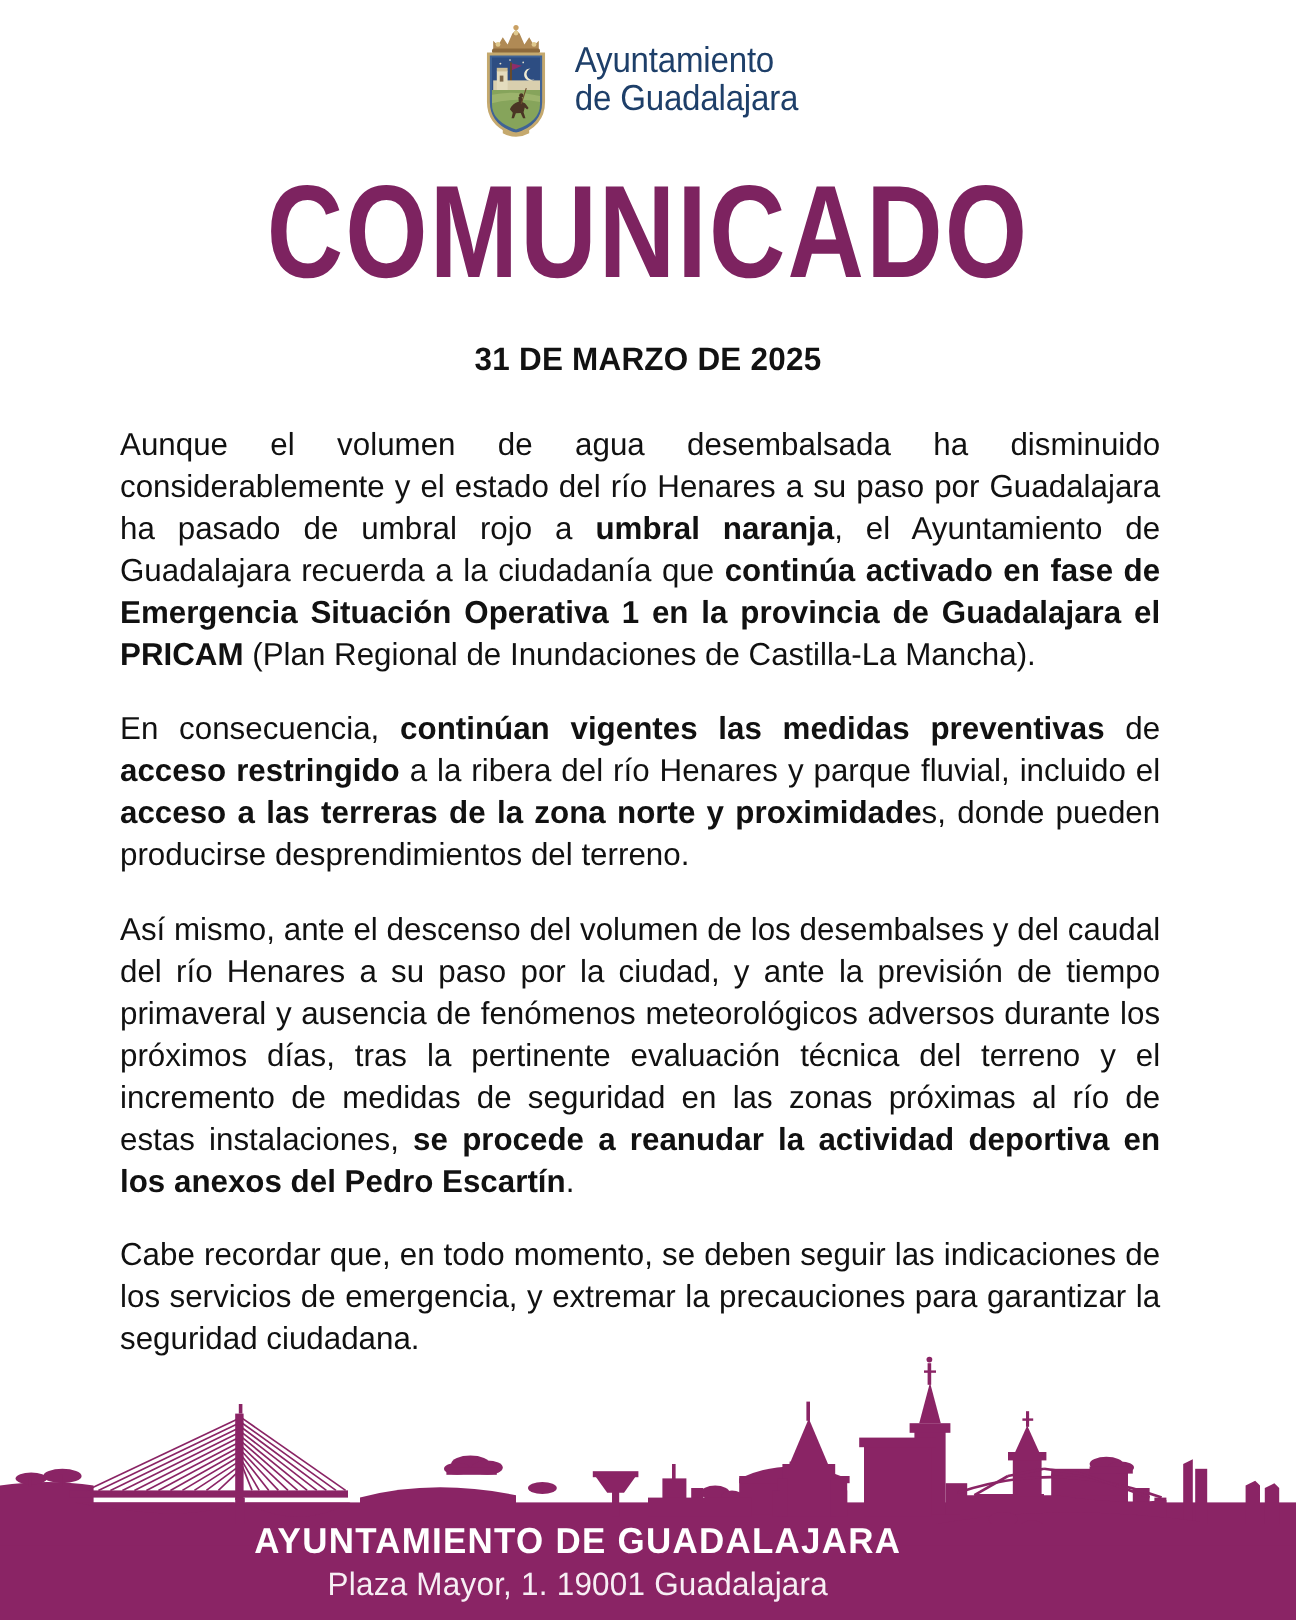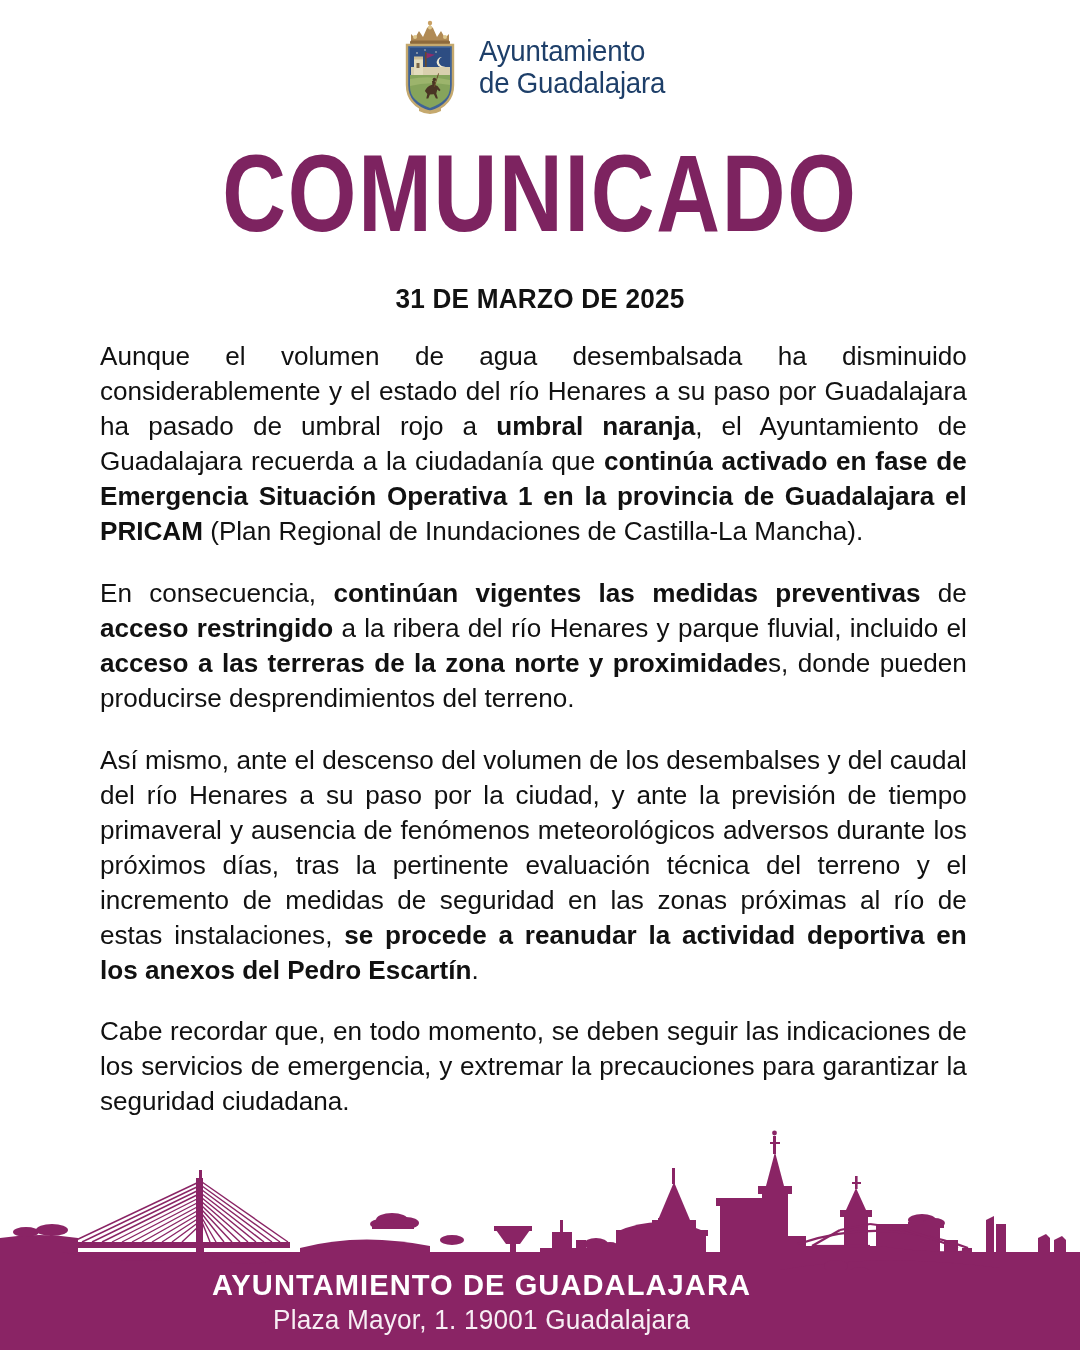--- a/index.html
+++ b/index.html
@@ -72,21 +72,21 @@
     font-family: "Liberation Sans", sans-serif;
     font-weight: 700;
     font-size: 27px;
     letter-spacing: 0.2px;
     color: #121212;
     transform: scaleX(0.97);
   }
 
   
   .body-copy {
-    margin: 24px auto 0 auto;
+    margin: 38px auto 0 auto;
     width: 880px;
   }
 
   .para {
     text-align: justify;
     text-justify: inter-word;
     font-family: "Liberation Sans", sans-serif;
     font-size: 26.5px;
     line-height: 1.32;
     color: #111111;

